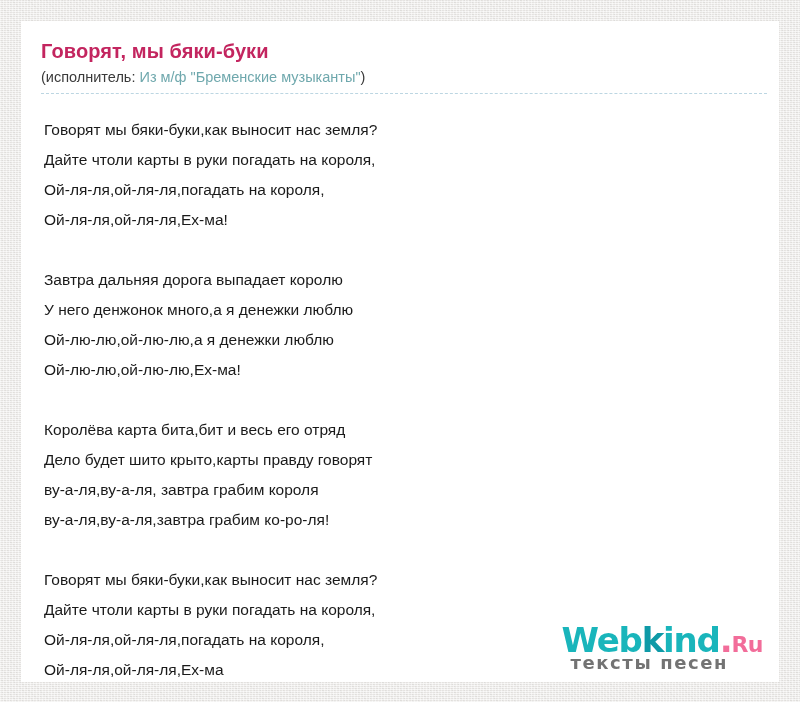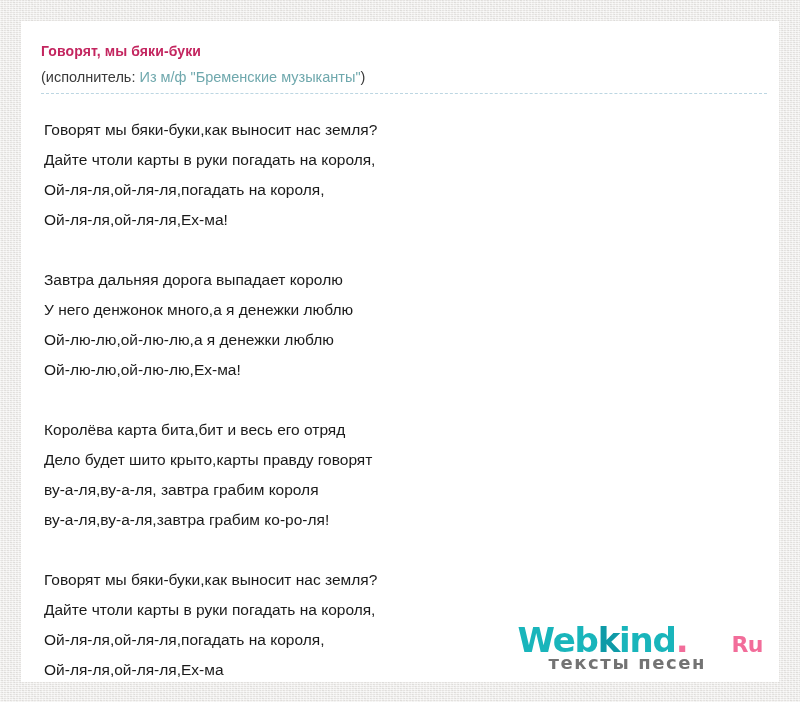--- a/index.html
+++ b/index.html
@@ -30,21 +30,21 @@
     box-sizing: border-box;
     overflow: hidden;
   }
 
   .card-inner {
     padding: 17px 20px 0 20px;
   }
 
   .song-title {
     margin: 0;
-    font-size: 14px;
+    font-size: 20px;
     font-weight: bold;
     line-height: 26px;
     color: #c3255f;
     letter-spacing: 0.1px;
     white-space: nowrap;
   }
 
   .performer-line {
     margin: 4px 0 0 0;
     font-size: 14.5px;
@@ -107,21 +107,20 @@
   }
 
   .logo-web { color: #19b5bb; text-align: right; }
   .logo-k   { color: #0e9aa7; }
   .logo-ind { color: #19b5bb; margin-top: 9px; }
   .logo-dot { color: #f26d9a; }
   .logo-ru  {
     color: #f26d9a;
     font-size: 22px;
     letter-spacing: -0.5px;
-    margin-left: 44px;
   }
 
   .logo-tagline {
     margin-top: -9px;
     margin-right: 26px;
     font-family: "DejaVu Sans", "Liberation Sans", sans-serif;
     font-weight: bold;
     font-size: 18px;
     letter-spacing: 1.6px;
     color: #737373;

